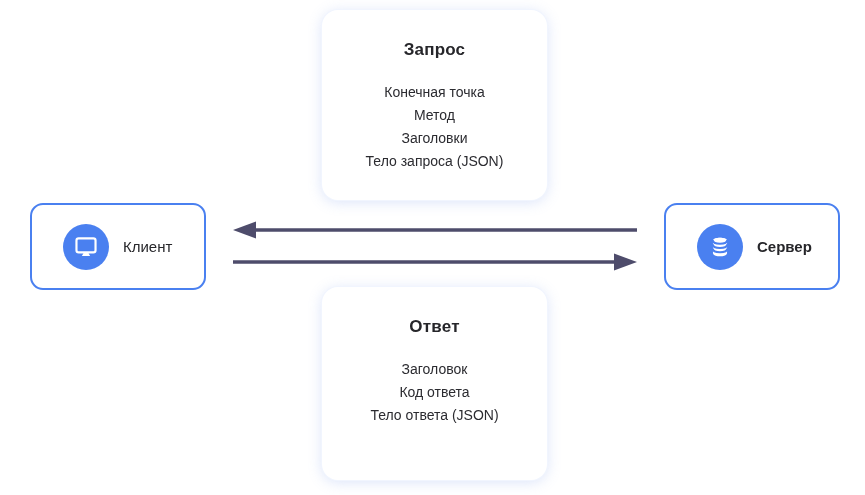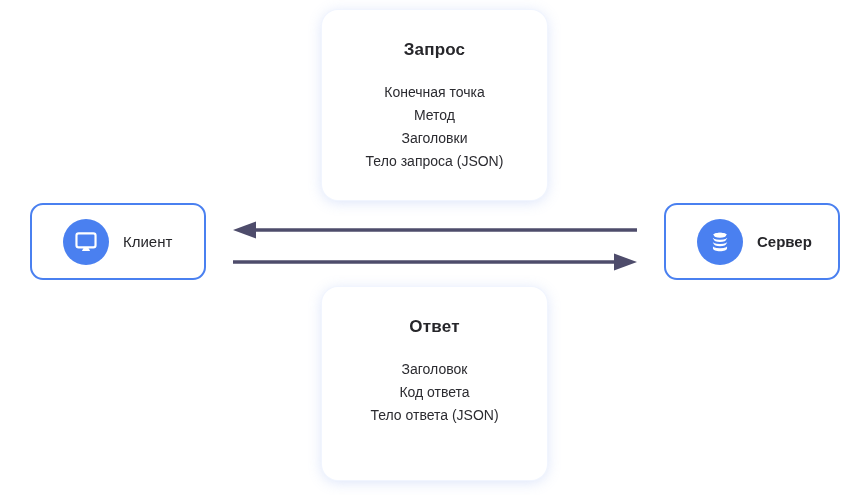--- a/index.html
+++ b/index.html
@@ -41,21 +41,21 @@
   .card-item {
     font-size: 14px;
     line-height: 23px;
     color: #2b2b30;
   }
   
   .node {
     position: absolute;
     top: 203px;
     width: 176px;
-    height: 77px;
+    height: 87px;
     background: #ffffff;
     border: 2px solid #4a80f0;
     border-radius: 13px;
     box-sizing: border-box;
     display: flex;
     align-items: center;
   }
   .node-client { left: 30px; }
   .node-server { left: 664px; font-weight: bold; }
   .icon-circle {

